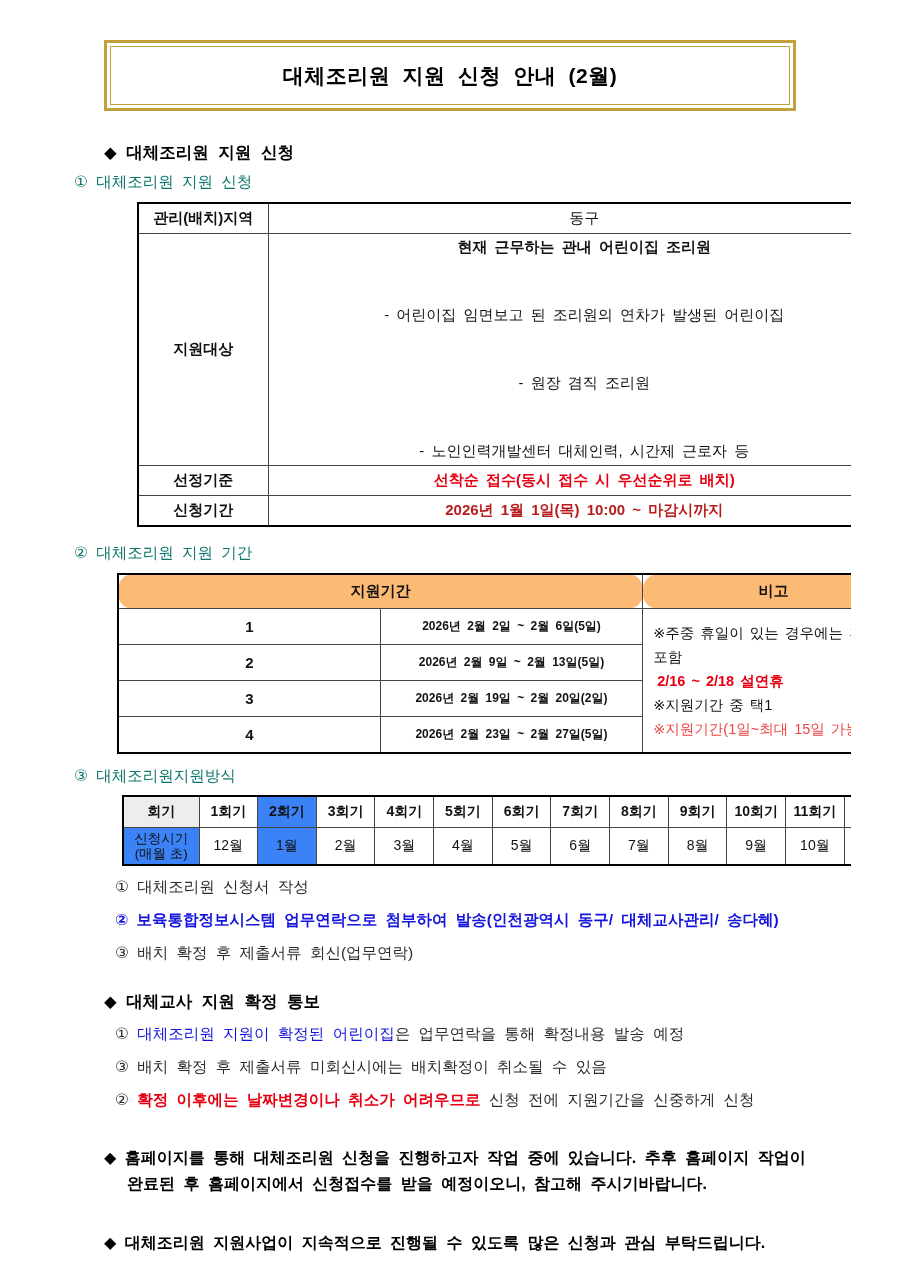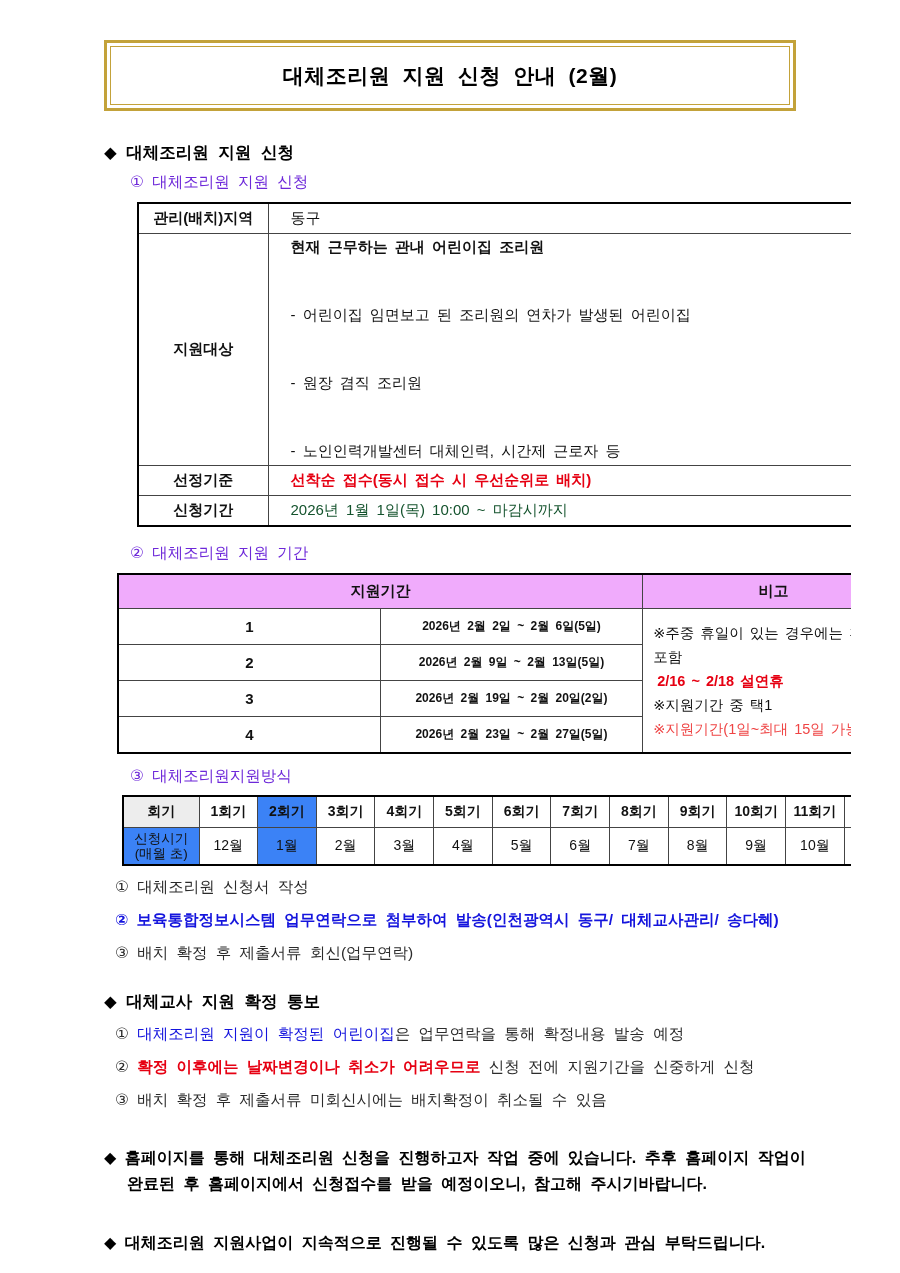--- a/index.html
+++ b/index.html
@@ -7,39 +7,39 @@
   body { font-family:"Liberation Sans","DejaVu Sans",sans-serif; color:#111; }
   .page { position:relative; width:802px; height:1273px; margin:0 auto; background:#fff; overflow:hidden; }
 
   
   .title-box { margin:40px 55px 0 55px; border:3px solid #c3a23a; padding:3px; }
   .title-inner { border:1px solid #c3a23a; text-align:center; padding:15px 0 14px 0; }
   .title-text { font-size:21px; font-weight:bold; letter-spacing:0.5px; word-spacing:6px; color:#000; }
 
   
   .sec-heading { margin:31px 0 0 55px; font-size:16.5px; font-weight:bold; word-spacing:5px; color:#000; }
-  .sub-item { margin:8px 0 0 81px; font-size:15.5px; color:#6d28d9; word-spacing:4px; }
+  .sub-item { margin:8px 0 0 25px; font-size:15.5px; color:#0f766e; word-spacing:4px; }
 
   
   table { border-collapse:collapse; }
   .tbl { border:2px solid #000; }
   .tbl td, .tbl th { border:1px solid #444; }
 
   
   .t1 { margin:9px 0 0 88px; width:765px; table-layout:fixed; }
   .t1 .lab { width:130px; text-align:center; font-weight:bold; font-size:15px; padding:5px 6px; word-spacing:1px; }
-  .t1 .val { font-size:15px; padding:4px 22px; word-spacing:3px; }
+  .t1 .val { font-size:15px; padding:4px 22px; word-spacing:3px;text-align:center; }
   .t1 .val .tgt-title { font-weight:bold; }
   .t1 .val .tgt-line { font-weight:normal; line-height:21px;margin-top:47px; }
   .red-bold { color:#e60012; font-weight:bold; }
-  .blue-bold { color:#14532d; font-weight:normal; }
+  .blue-bold { color:#b91c1c; font-weight:bold; }
 
   
   .t2 { margin:9px 0 0 68px; width:789px; table-layout:fixed; }
-  .t2 th { background:#f0abfc; font-size:15px; font-weight:bold; padding:7px 0; word-spacing:2px; }
+  .t2 th { background:#fdba74; font-size:15px; font-weight:bold; padding:7px 0; word-spacing:2px;border-radius:15px; }
   .t2 .no { width:55px; text-align:center; font-weight:bold; font-size:15px; }
   .t2 .per { width:375px; text-align:center; font-weight:bold; font-size:12px; padding:9px 0; word-spacing:3px; }
   .t2 .note { vertical-align:middle; padding:6px 10px; font-size:14.5px; line-height:24px; word-spacing:2px; }
   .t2 .note .nred { color:#e60012; font-weight:bold; padding-left:4px; }
   .t2 .note .nblue { color:#ef4444; }
 
   
   .t3 { margin:8px 0 0 73px; width:782px; table-layout:fixed; }
   .t3 th, .t3 td { text-align:center; font-size:14px; }
   .t3 th { font-weight:bold; padding:6px 0; }
@@ -180,22 +180,22 @@
     </tr>
   </tbody>
     </table>
 
   <div class="list-item">① 대체조리원 신청서 작성</div>
   <div class="list-item bold-blue">② 보육통합정보시스템 업무연락으로 첨부하여 발송(인천광역시 동구/ 대체교사관리/ 송다혜)</div>
   <div class="list-item">③ 배치 확정 후 제출서류 회신(업무연락)</div>
 
   <div class="sec-heading" style="margin-top:26px;">◆ 대체교사 지원 확정 통보</div>
   <div class="list-item"><span>①</span> <span class="seg-blue">대체조리원 지원이 확정된 어린이집</span><span>은 업무연락을 통해 확정내용 발송 예정</span></div>
+  <div class="list-item">③ 배치 확정 후 제출서류 미회신시에는 배치확정이 취소될 수 있음</div>
   <div class="list-item"><span>②</span> <span class="seg-red">확정 이후에는 날짜변경이나 취소가 어려우므로</span> <span>신청 전에 지원기간을 신중하게 신청</span></div>
-  <div class="list-item">③ 배치 확정 후 제출서류 미회신시에는 배치확정이 취소될 수 있음</div>
 
   <div class="notice">
     <div>◆ 홈페이지를 통해 대체조리원 신청을 진행하고자 작업 중에 있습니다. 추후 홈페이지 작업이</div>
     <div class="cont-line">완료된 후 홈페이지에서 신청접수를 받을 예정이오니, 참고해 주시기바랍니다.</div>
   </div>
 
   <div class="notice">◆ 대체조리원 지원사업이 지속적으로 진행될 수 있도록 많은 신청과 관심 부탁드립니다.</div>
 
   <div class="contact-line">※ 문의 : 인천 동구육아종합지원센터 대체교사관리자 송다혜 032-772-0701(내선4번)</div>
 

